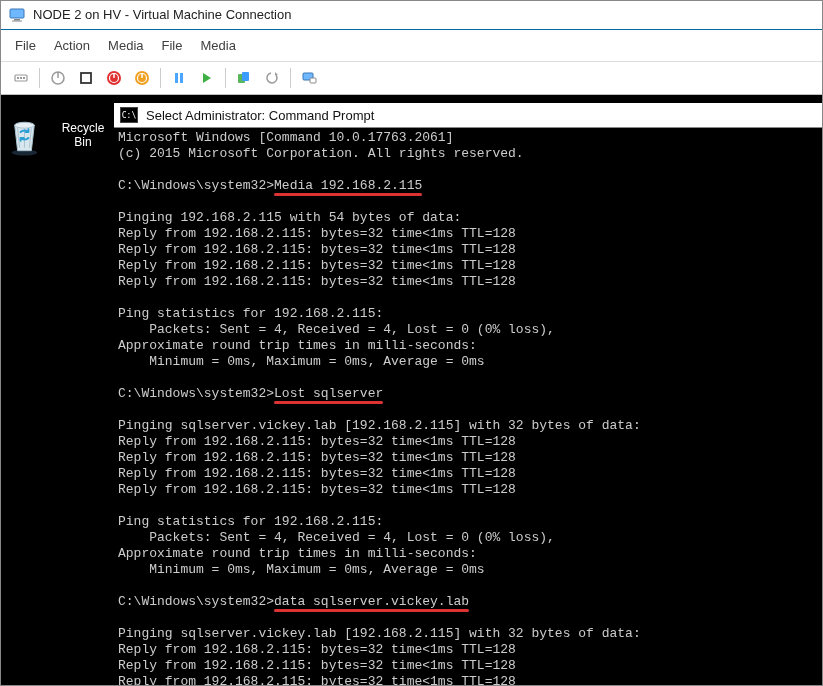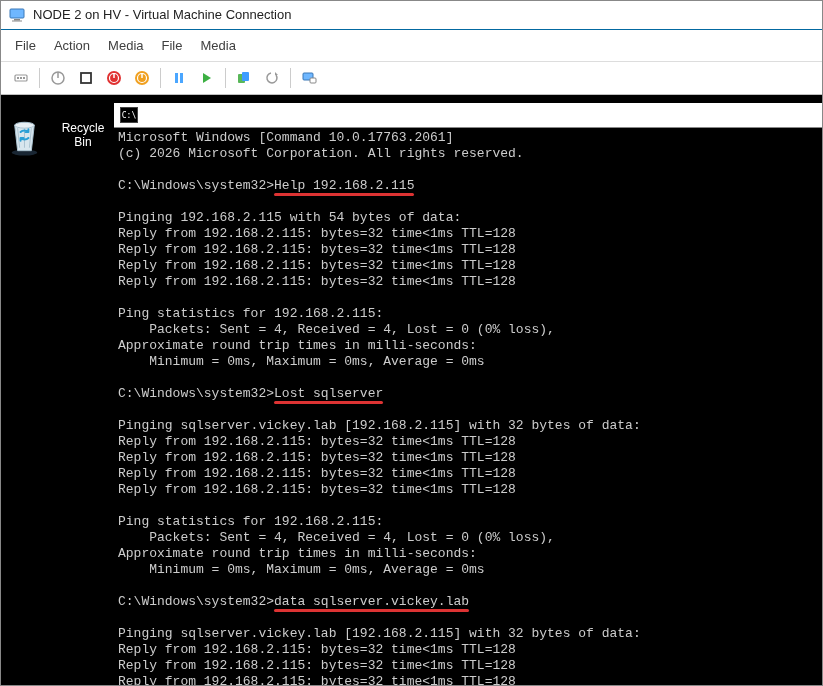--- a/index.html
+++ b/index.html
@@ -127,25 +127,26 @@
       </svg>
       <span class="label">Recycle Bin</span>
     </div>
   </div>
 
   <div class="cmd-window">
     <div class="cmd-titlebar">
       <div class="cmd-icon">
           <span>C:\</span>
         </div>
+      <span class="cmd-title">Select Administrator: Command Prompt</span>
     </div>
     <div class="cmd-body"><span>Microsoft Windows [Command 10.0.17763.2061]</span>
-<span>(c) 2026 Microsoft Corporation. All rights reserved.</span>
+<span>(c) 2015 Microsoft Corporation. All rights reserved.</span>
 
-<span class="prompt-line"><span>C:\Windows\system32&gt;</span><span class="underline-red">Help 192.168.2.115</span></span>
+<span class="prompt-line"><span>C:\Windows\system32&gt;</span><span class="underline-red">Media 192.168.2.115</span></span>
 
 <span>Pinging 192.168.2.115 with 54 bytes of data:</span>
 <span>Reply from 192.168.2.115: bytes=32 time&lt;1ms TTL=128</span>
 <span>Reply from 192.168.2.115: bytes=32 time&lt;1ms TTL=128</span>
 <span>Reply from 192.168.2.115: bytes=32 time&lt;1ms TTL=128</span>
 <span>Reply from 192.168.2.115: bytes=32 time&lt;1ms TTL=128</span>
 
 <span>Ping statistics for 192.168.2.115:</span>
 <span>    Packets: Sent = 4, Received = 4, Lost = 0 (0% loss),</span>
 <span>Approximate round trip times in milli-seconds:</span>

